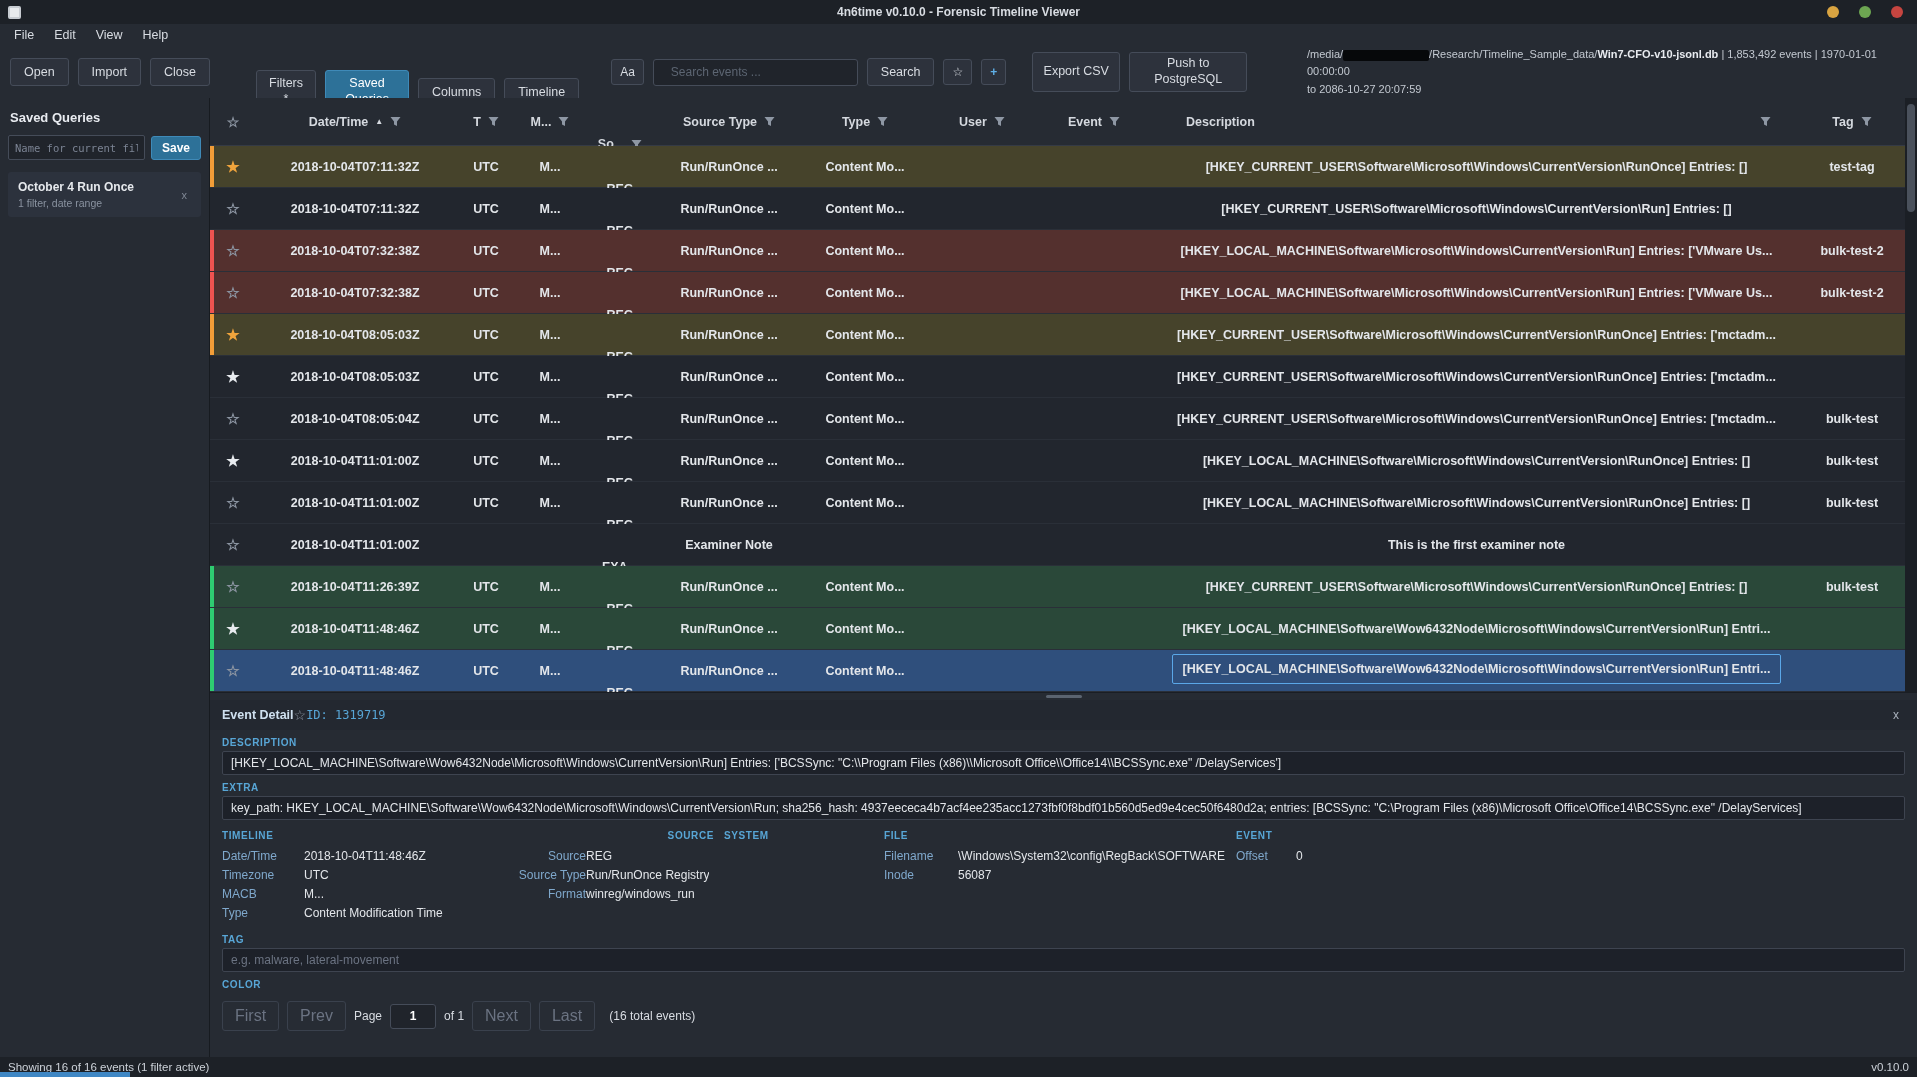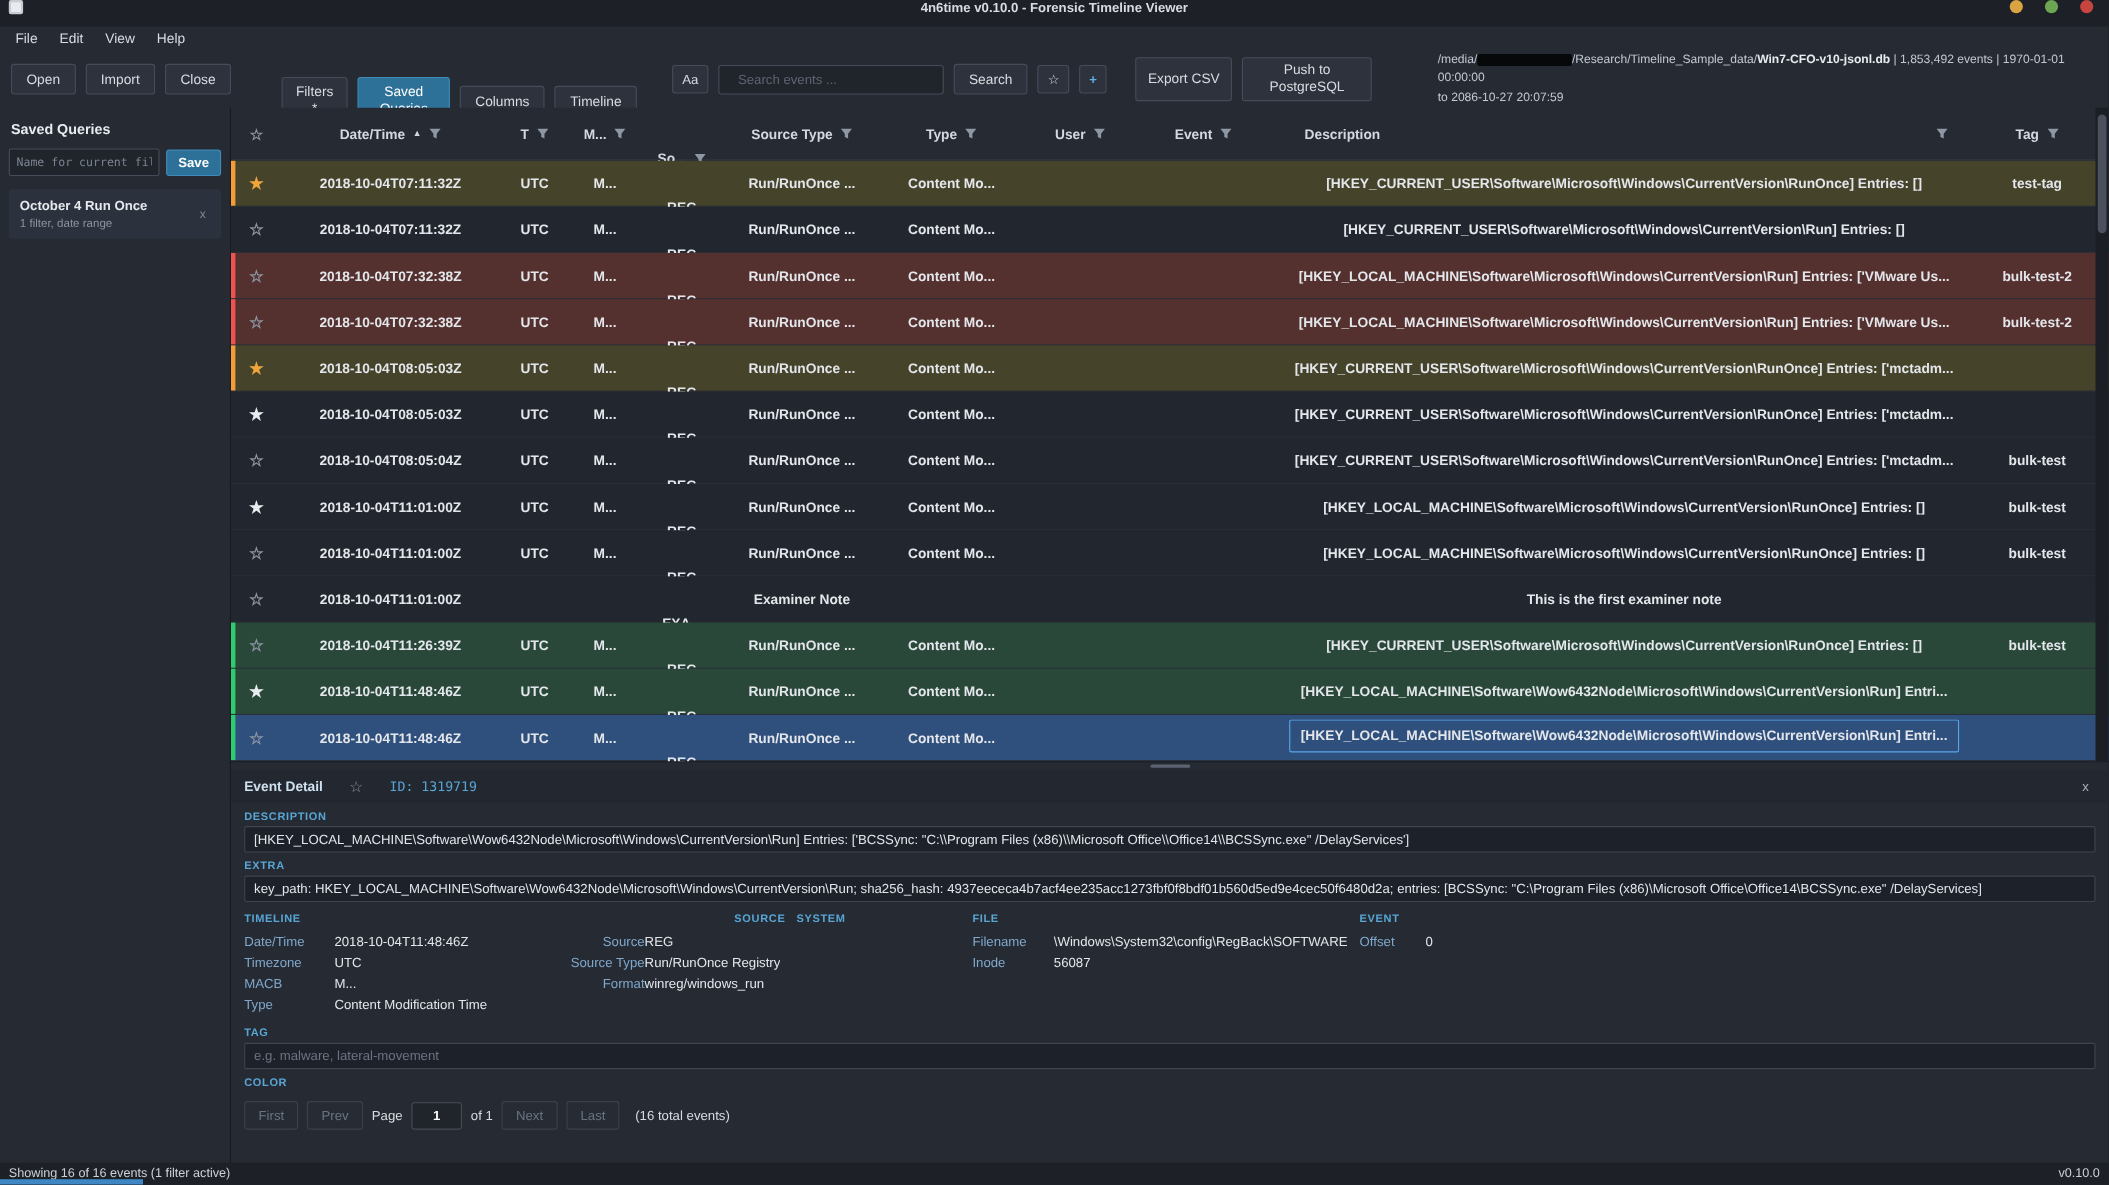--- a/index.html
+++ b/index.html
@@ -1,21 +1,21 @@
 <!DOCTYPE html>
 <html><head>
 <meta charset="utf-8">
 <style>
   * { box-sizing: border-box; }
   html,body { margin:0; padding:0; width:1917px; height:1077px; overflow:hidden;
     background:#1d2127; font-family:"Liberation Sans", sans-serif; color:#dfe3e8; }
   .app { width:1917px; height:1077px; display:flex; flex-direction:column; background:#262b33; position:relative; }
 
   
-  .titlebar { height:24px; flex:0 0 auto; background:#1d2127; display:flex; position:relative; }
+  .titlebar { height:24px; flex:0 0 auto; background:#1d2127; display:flex; align-items:center; position:relative; }
   .win-icon { width:13px; height:13px; margin-left:8px; background:#e8eaed; border:2px solid #c8ccd2; border-radius:2px; z-index:2; }
   .titlebar .title { position:absolute; left:0; right:0; text-align:center; font-size:12px; font-weight:700; color:#d8dce2; }
   .traffic { margin-left:auto; display:flex; gap:20px; margin-right:14px; z-index:2; }
   .light { width:12px; height:12px; border-radius:50%; }
   .light.min { background:#d9a441; } .light.max { background:#6da652; } .light.cls { background:#c64540; }
 
   
   .menubar { height:22px; flex:0 0 auto; display:flex; align-items:center; padding-left:4px; font-size:12.5px; color:#d8dce2; }
   .menubar span { padding:2px 10px; cursor:default; }
 
@@ -89,42 +89,42 @@
     overflow:hidden; text-overflow:ellipsis; white-space:nowrap; }
 
   .vscroll { position:absolute; top:0; right:0; width:12px; height:594px; background:#1b1f25; }
   .vthumb { position:absolute; top:6px; left:2px; width:8px; height:108px; background:#4a515c; border-radius:4px; }
 
   .splitter { height:8px; flex:0 0 auto; background:#262b33; border-top:1px solid #1a1e24; display:flex; align-items:center; justify-content:center; }
   .grip { width:36px; height:3px; background:#5b6470; border-radius:2px; }
 
   
   .detail { flex:1 1 auto; background:#262b33; display:flex; flex-direction:column; min-height:0; overflow:hidden; }
-  .dheader { height:30px; flex:0 0 auto; display:flex; align-items:center; gap:24px; padding:0 12px; background:#232830; }
+  .dheader { height:30px; flex:0 0 auto; display:flex; align-items:center; gap:0; padding:0 12px; background:#232830; }
   .dtitle { color:#cfe0ef; font-weight:700; font-size:12.5px; }
   .dstar { color:#8b94a1; font-size:14px; }
   .did { color:#58a6d6; font-size:12px; font-family:"DejaVu Sans Mono", monospace; }
   .dclose { margin-left:auto; color:#aab2bd; font-size:12px; padding:2px 6px; }
   .dlabel-cap { color:#58a6d6; font-size:10px; font-weight:700; letter-spacing:.6px; margin:7px 12px 3px; }
   .dfield { display:block; width:calc(100% - 24px); margin:0 12px; height:24px; background:#1d2129;
     border:1px solid #3e4450; border-radius:2px; color:#e3e6ea; font-size:12px; padding:0 8px; font-family:inherit; }
   .dfield::placeholder { color:#6b7382; }
   .dgrid { display:flex; padding:10px 12px 4px; }
   .dcol { flex:0 0 auto; padding-right:10px; }
   .dcol-timeline { width:262px; } .dcol-source { width:240px;text-align:right; } .dcol-system { width:160px; }
   .dcol-file { width:352px; } .dcol-event { flex:1 1 auto; }
   .dcol-title { color:#58a6d6; font-size:10px; font-weight:700; letter-spacing:.6px; margin-bottom:6px; }
   .drow { display:flex; font-size:12px; line-height:19px; }
   .dlabel { color:#7fa8cc; flex:0 0 auto; }
   .dcol-timeline .dlabel { width:82px; } .dcol-source .dlabel { width:102px; }
   .dcol-file .dlabel { width:74px; } .dcol-event .dlabel { width:60px; }
   .dvalue { color:#e3e6ea; white-space:nowrap; overflow:hidden; text-overflow:ellipsis; }
 
   .pager { display:flex; align-items:center; gap:8px; padding:8px 12px 6px; font-size:12px; }
-  .pbtn { background:#272c34; border:1px solid #3a414d; color:#6b7382; font-size:12px; padding:5px 12px;
+  .pbtn { background:#272c34; border:1px solid #3a414d; color:#6b7382; font-size:16px; padding:5px 12px;
     border-radius:3px; font-family:inherit; }
   .pageinput { width:46px; height:25px; background:#20242b; border:1px solid #454c59; color:#ffffff;
     text-align:center; font-weight:700; font-size:12px; border-radius:3px; font-family:inherit; }
   .ptext { color:#d8dce2; }
   .ptotal { color:#d8dce2; margin-left:6px; }
 
   
   .statusbar { height:20px; flex:0 0 auto; background:#1d2127; display:flex; align-items:center;
     padding:0 8px; font-size:11.5px; color:#ccd1d8; position:relative; }
   .sb-right { margin-left:auto; }

